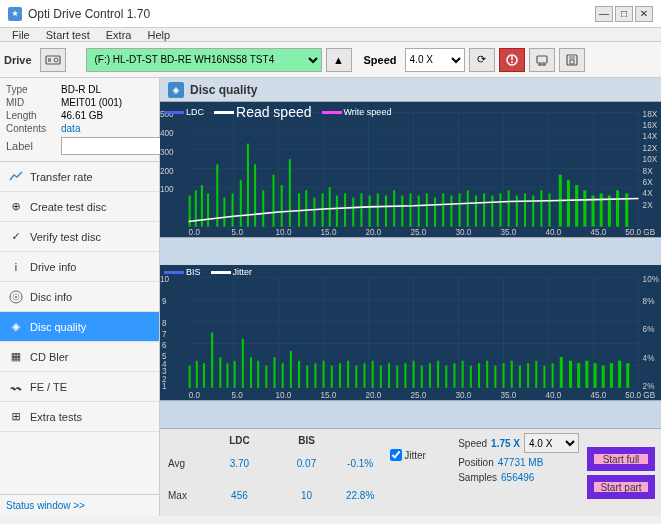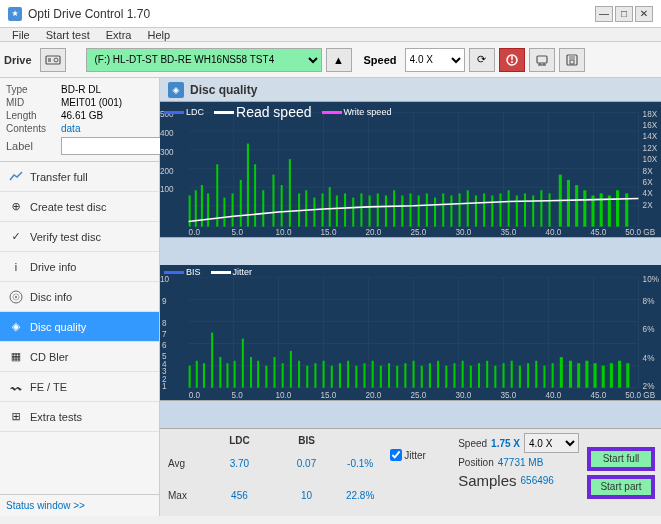--- a/index.html
+++ b/index.html
@@ -69,21 +69,21 @@
 
     
     .stats-bar { height: 88px; background: #e8e8e8; border-top: 1px solid #aaa; padding: 4px 6px; display: flex; gap: 8px; }
 
     .speed-position { display: flex; flex-direction: column; gap: 4px; font-size: 10px; }
     .speed-row { display: flex; align-items: center; gap: 4px; }
     .speed-val { color: #0070c0; font-weight: bold; }
     .speed-select2 { width: 55px; height: 20px; font-size: 10px; border: 1px solid #aaa; }
 
     .start-btns { display: flex; flex-direction: column; gap: 4px; justify-content: center; }
-    .start-btn { width: 68px; height: 24px; background: #86efac; border: 4px solid #6d28d9; cursor: pointer; font-size: 10px; color: #333; }
+    .start-btn { width: 68px; height: 24px; background: #f9a8d4; border: 7px solid #6d28d9; cursor: pointer; font-size: 10px; color: #333; }
   </style>
 </head>
 <body>
 
 <div class="titlebar">
   <div class="titlebar-left">
     <div class="titlebar-icon">★</div>
     <span class="titlebar-title">Opti Drive Control 1.70</span>
   </div>
   <div class="titlebar-controls">
@@ -170,21 +170,21 @@
       </div>
     </div>
 
     <div class="nav-items">
       <div class="nav-item">
         <span class="nav-item-icon">
           <svg viewBox="0 0 14 14" fill="none">
               <polyline points="1,10 5,5 8,7 13,2" stroke="#4488cc" stroke-width="1.5"></polyline>
             </svg>
         </span>
-        <span>Transfer full</span>
+        <span>Transfer rate</span>
       </div>
       <div class="nav-item">
         <span class="nav-item-icon">⊕</span>
         <span>Create test disc</span>
       </div>
       <div class="nav-item">
         <span class="nav-item-icon">✓</span>
         <span>Verify test disc</span>
       </div>
       <div class="nav-item">
@@ -518,21 +518,21 @@
             <span class="speed-val">1.75 X</span>
             <select class="speed-select2">
               <option>4.0 X</option>
             </select>
           </div>
           <div class="speed-row">
             <span style="color:#333; font-size:10px;">Position</span>
             <span style="color:#0070c0; font-size:10px;">47731 MB</span>
           </div>
           <div class="speed-row">
-            <span style="color:#333; font-size:15px;text-align:right;">Samples</span>
+            <span style="color:#333; font-size:10px;text-align:right;">Samples</span>
             <span style="color:#0070c0; font-size:10px;">656496</span>
           </div>
         </div>
 
         <div class="start-btns">
           <button class="start-btn">Start full</button>
           <button class="start-btn">Start part</button>
         </div>
       </div>
     </div>

